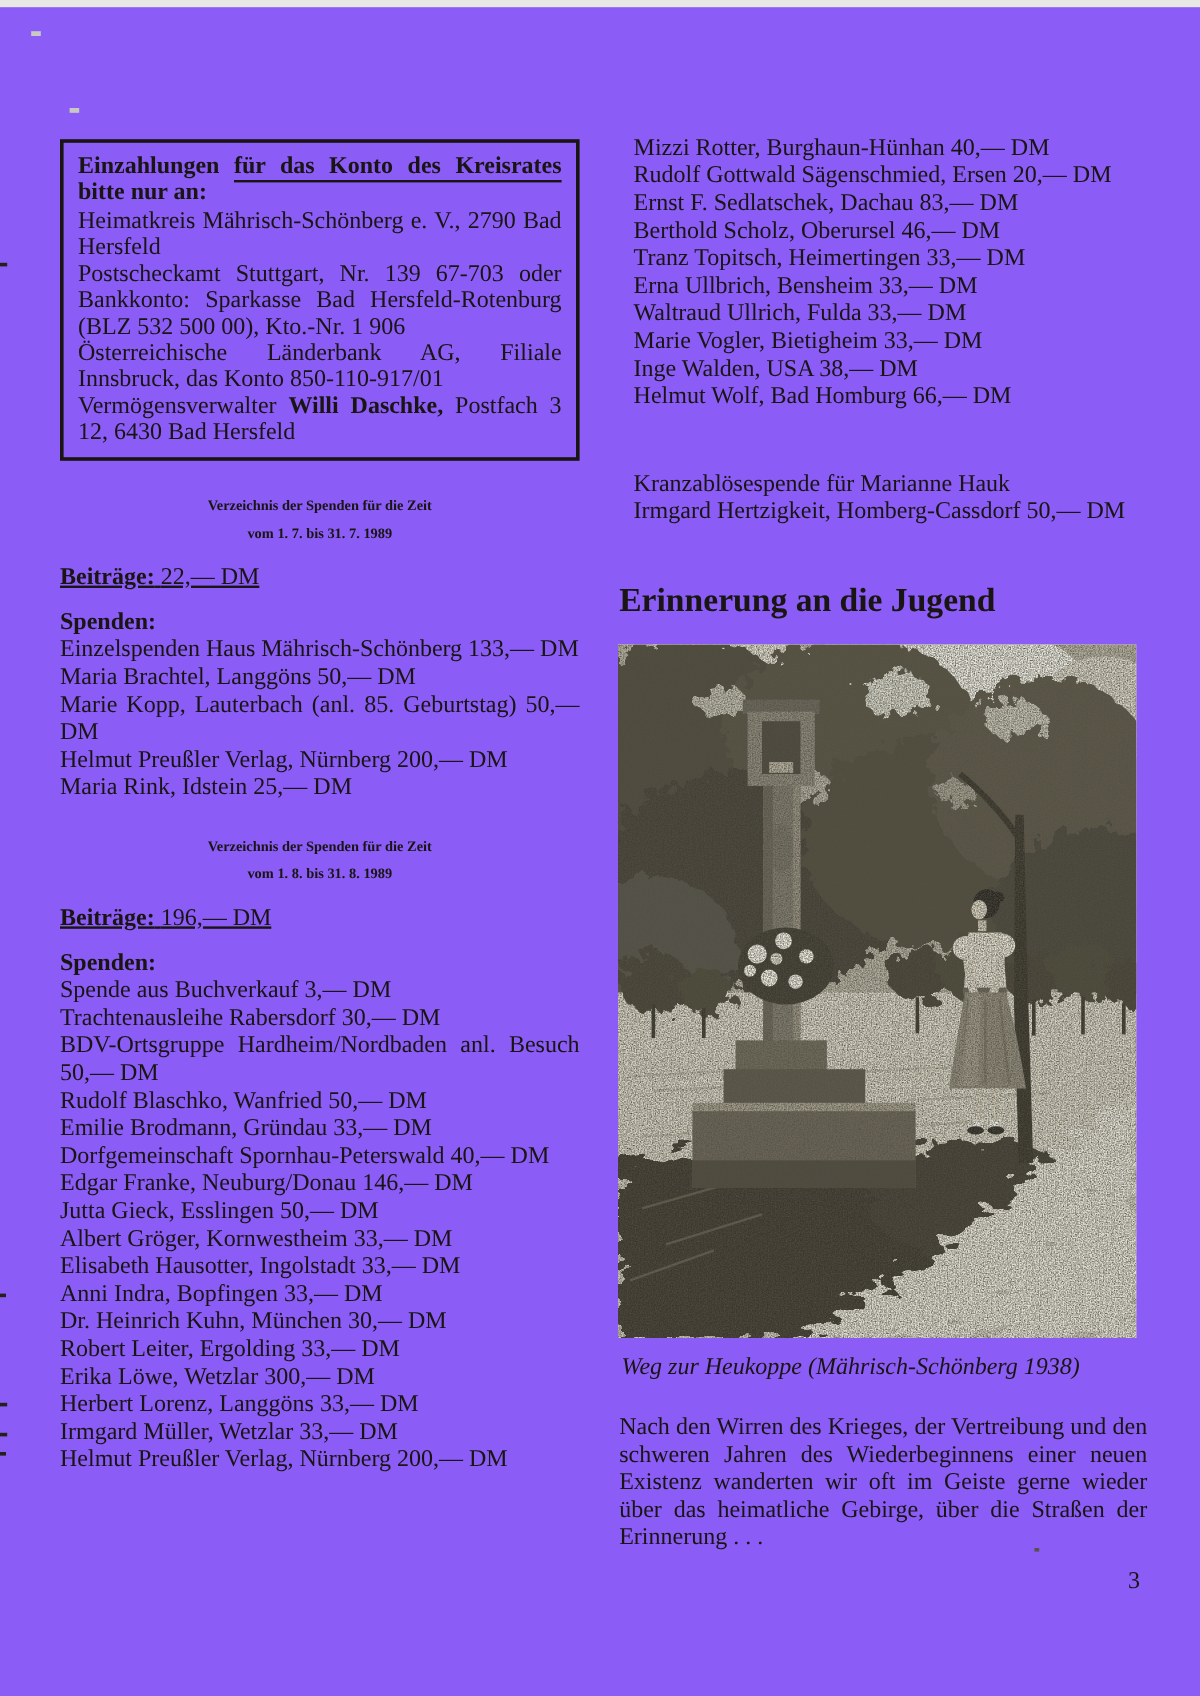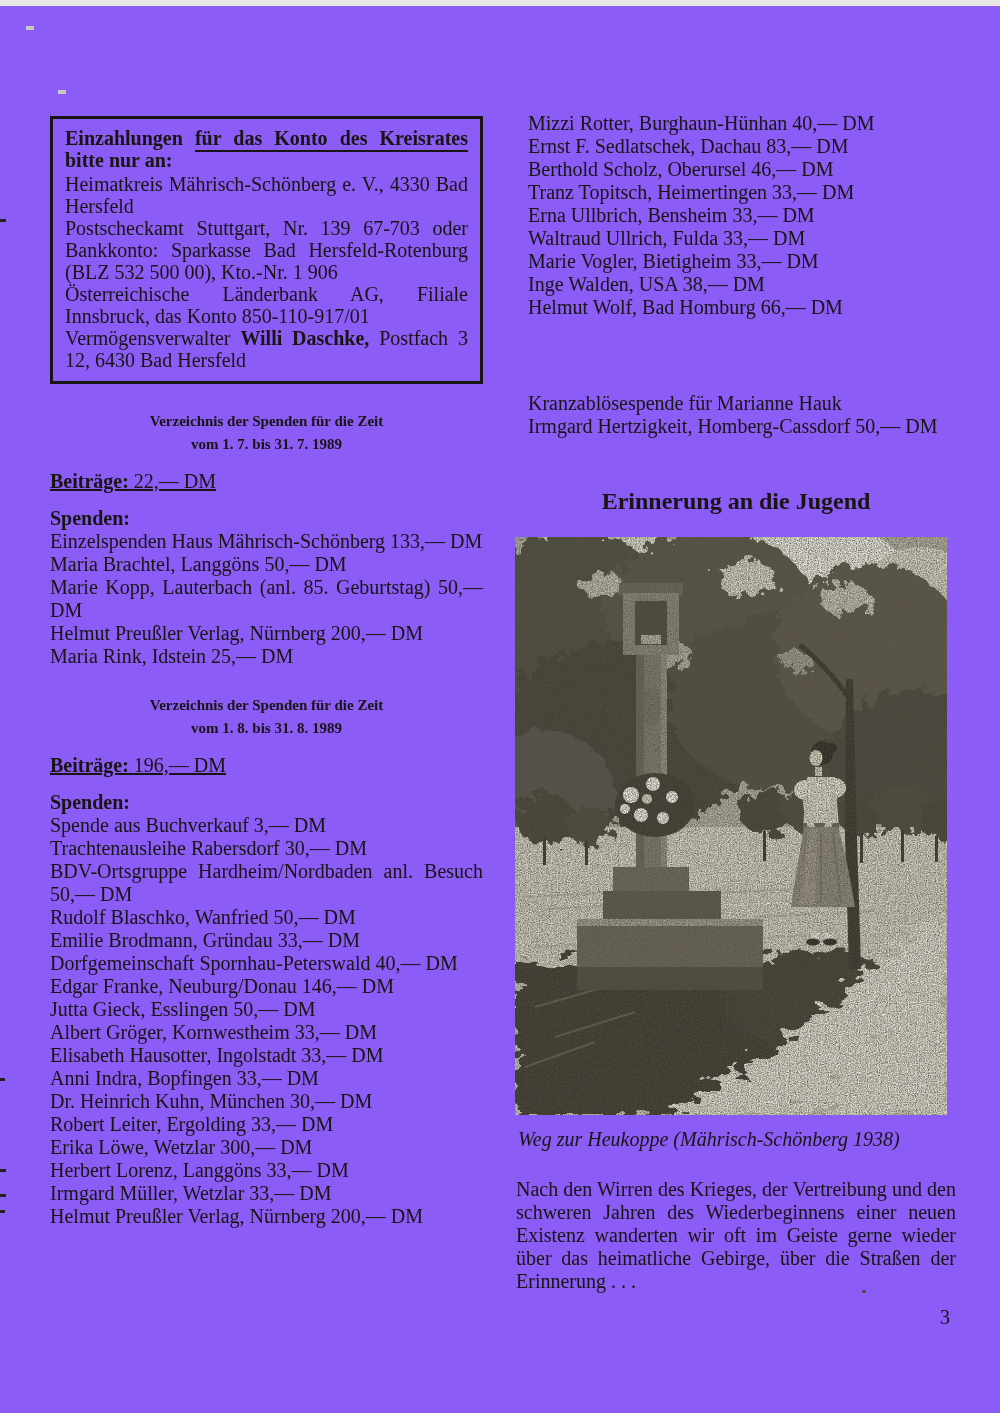--- a/index.html
+++ b/index.html
@@ -8,53 +8,53 @@
     background:#8b5cf6;color:#181512;overflow:hidden;
     font-family:"Liberation Serif","DejaVu Serif",serif;
     font-size:20px;line-height:23px;
   }
   
   .col-left{position:absolute;left:50px;top:110px;width:433px;}
   .info-box{border:3px solid #181512;padding:8px 12px 10px;line-height:22px;}
   .box-heading{margin:0 0 2px;font-weight:bold;text-align:justify;text-align-last:left;}
   .box-heading .underlined{border-bottom:2px solid #181512;padding-bottom:1px;}
   .box-line{margin:0;text-align:justify;text-align-last:left;}
-  .sec-heading{margin:26px 0 0;font-size:15px;line-height:23px;font-weight:bold;text-align:center;}
+  .sec-heading{margin:26px 0 0;font-size:12px;line-height:23px;font-weight:bold;text-align:center;}
   .beitraege{margin:14px 0 0;text-decoration:underline;}
   .beitraege b{font-weight:bold;}
   .spenden-label{margin:14px 0 0;font-weight:bold;}
   .entry{margin:0;text-align:justify;text-align-last:left;}
   
   .col-right{position:absolute;left:516px;top:0;width:440px;height:1413px;}
   .blk{position:absolute;left:12px;width:440px;}
   .donors-carry{top:106px;}
   .kranz{top:386px;}
   .kranz-title{margin:0;font-weight:normal;}
   .article-title{position:absolute;left:0;top:478px;width:440px;margin:0;
-    font-size:24px;line-height:34px;font-weight:bold;text-align:center;}
+    font-size:28px;line-height:34px;font-weight:bold;text-align:left;}
   .photo{position:absolute;left:-1px;top:531px;width:432px;height:578px;
     background:#c8c4b6;overflow:hidden;}
   .caption{position:absolute;left:2px;top:1122px;width:438px;margin:0;font-style:italic;}
   .closing{position:absolute;left:0;top:1172px;width:440px;margin:0;
     text-align:justify;text-align-last:left;}
   .page-number{position:absolute;left:928px;top:1300px;width:34px;text-align:center;}
   
   .art{position:absolute;background:#24211d;}
   .art.faint{background:#c9c9c3;}
 </style>
 </head>
 <body>
 
 <div class="page">
 
   <div class="col-left">
 
     <div class="info-box">
       <p class="box-heading"><span>Einzahlungen </span><span class="underlined">für das Konto des Kreisrates</span><span> bitte nur an:</span></p>
-      <p class="box-line">Heimatkreis Mährisch-Schönberg e. V., 4330 Bad Hersfeld</p>
+      <p class="box-line">Heimatkreis Mährisch-Schönberg e. V., 2790 Bad Hersfeld</p>
       <p class="box-line">Postscheckamt Stuttgart, Nr. 139 67-703 oder Bankkonto: Sparkasse Bad Hersfeld-Rotenburg (BLZ 532 500 00), Kto.-Nr. 1 906</p>
       <p class="box-line">Österreichische Länderbank AG, Filiale Innsbruck, das Konto 850-110-917/01</p>
       <p class="box-line"><span>Vermögensverwalter </span><b>Willi Daschke,</b><span> Postfach 3 12, 6430 Bad Hersfeld</span></p>
     </div>
 
     <h2 class="sec-heading"><span>Verzeichnis der Spenden für die Zeit</span><br><span>vom 1. 7. bis 31. 7. 1989</span></h2>
 
     <p class="beitraege"><b>Beiträge:</b> <span>22,— DM</span></p>
 
     <p class="spenden-label">Spenden:</p>
@@ -89,20 +89,21 @@
         <p class="entry">Herbert Lorenz, Langgöns 33,— DM</p>
         <p class="entry">Irmgard Müller, Wetzlar 33,— DM</p>
         <p class="entry">Helmut Preußler Verlag, Nürnberg 200,— DM</p>
       </div>
   </div>
 
   <div class="col-right">
 
     <div class="blk donors-carry">
         <p class="entry">Mizzi Rotter, Burghaun-Hünhan 40,— DM</p>
+        <p class="entry">Rudolf Gottwald Sägenschmied, Ersen 20,— DM</p>
         <p class="entry">Ernst F. Sedlatschek, Dachau 83,— DM</p>
         <p class="entry">Berthold Scholz, Oberursel 46,— DM</p>
         <p class="entry">Tranz Topitsch, Heimertingen 33,— DM</p>
         <p class="entry">Erna Ullbrich, Bensheim 33,— DM</p>
         <p class="entry">Waltraud Ullrich, Fulda 33,— DM</p>
         <p class="entry">Marie Vogler, Bietigheim 33,— DM</p>
         <p class="entry">Inge Walden, USA 38,— DM</p>
         <p class="entry">Helmut Wolf, Bad Homburg 66,— DM</p>
       </div>
 

